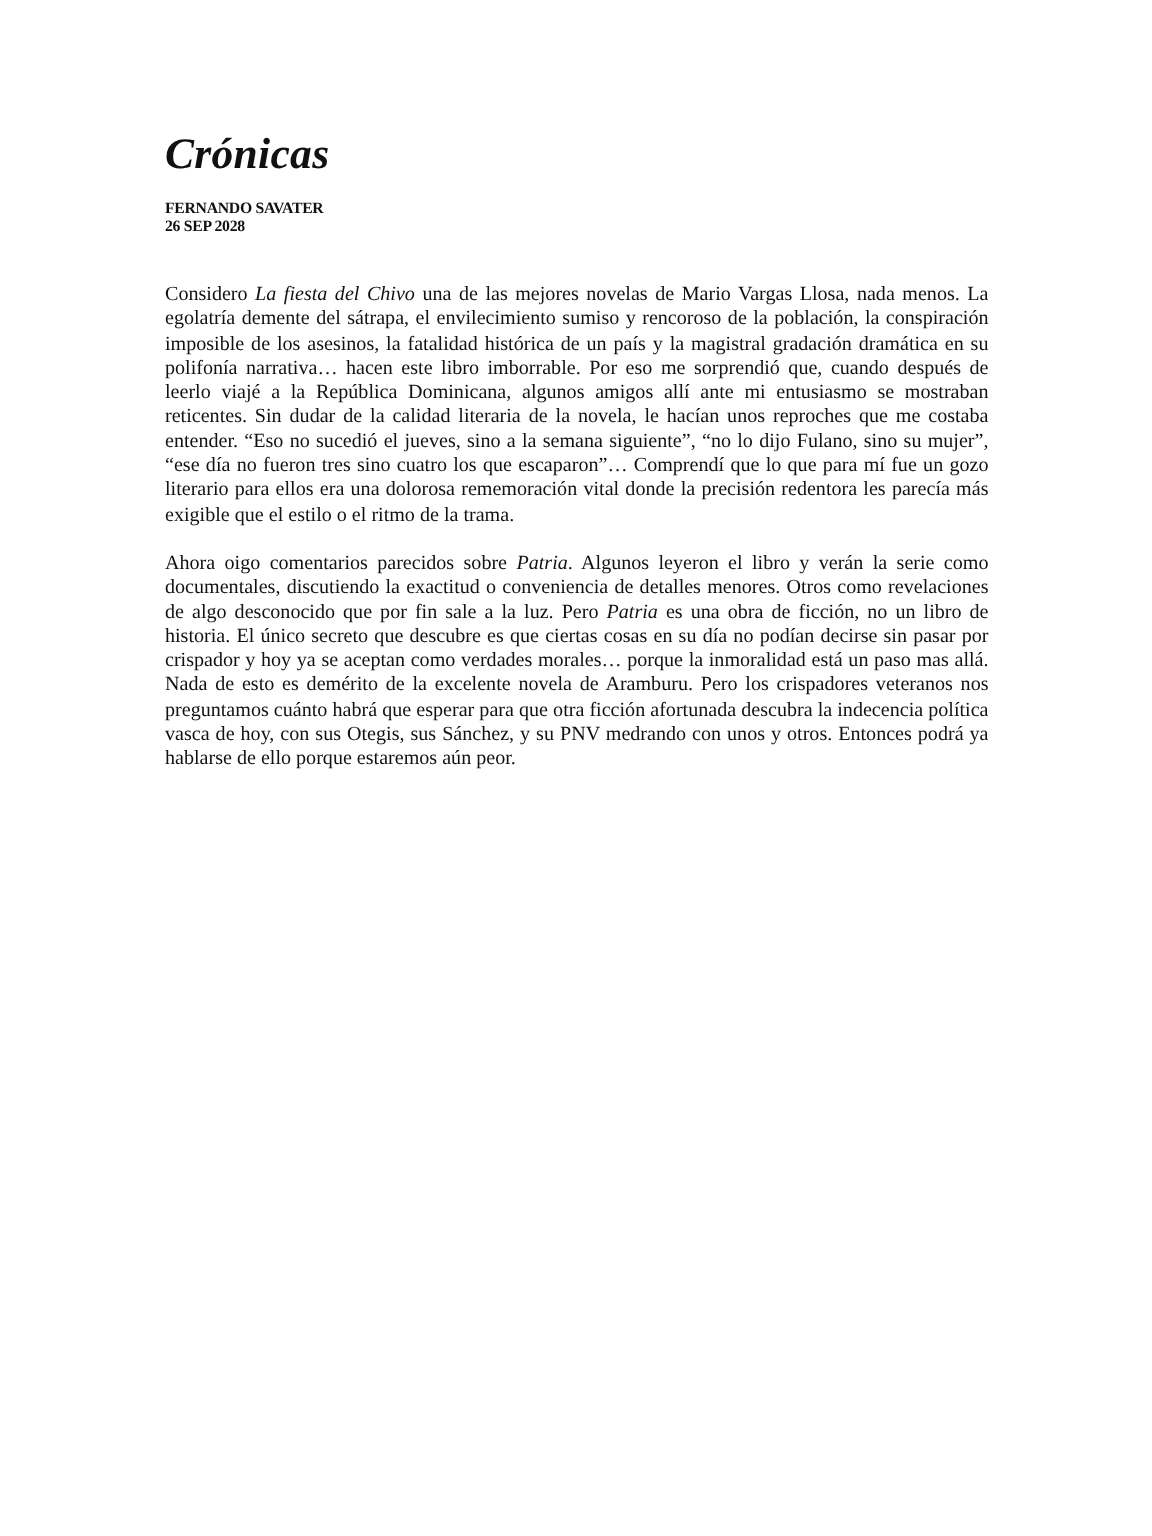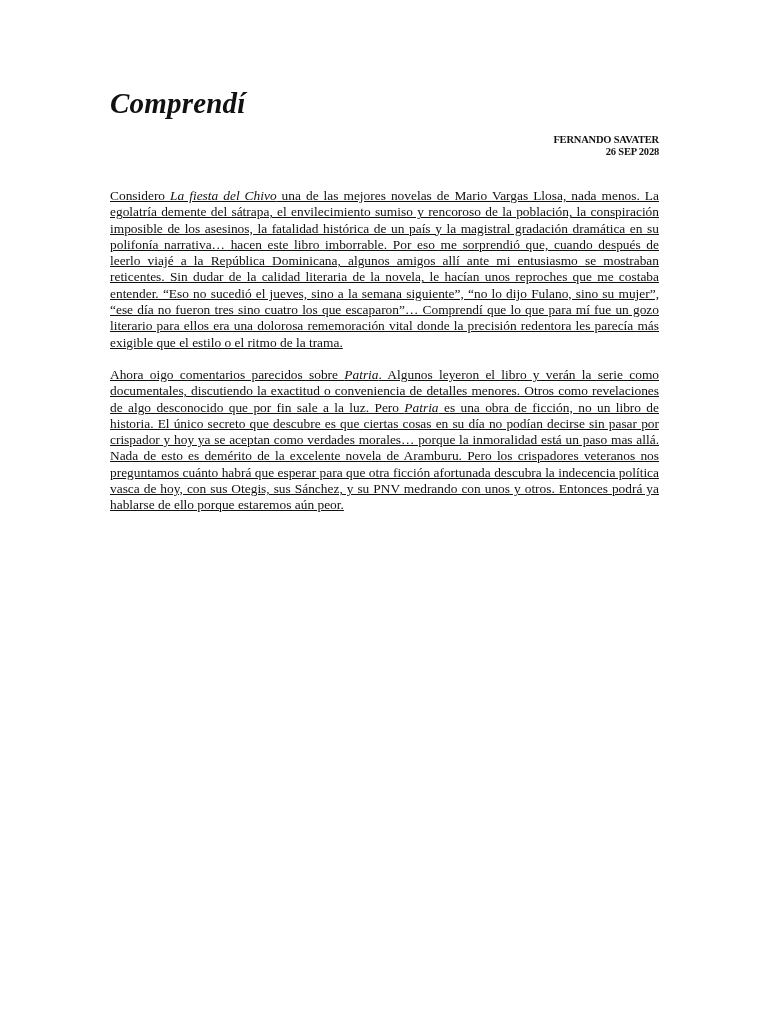--- a/index.html
+++ b/index.html
@@ -28,41 +28,39 @@
       line-height: 36px;
       margin: 0;
       letter-spacing: 0.2px;
     }
     .byline {
       margin-top: 13px;
       font-weight: bold;
       font-size: 10.5px;
       line-height: 12px;
       letter-spacing: -0.2px;
-      text-align: right;
     }
     .byline div { margin: 0; }
     .body {
       margin-top: 30px;
-      text-decoration: underline;
     }
     .para {
       font-size: 13.4px;
       line-height: 16.3px;
       text-align: justify;
       margin: 0 0 16px 0;
       hyphens: none;
     }
     .para em { font-style: italic; }
   </style>
 </head>
 <body>
 
 <div class="page">
-  <h1 class="title">Comprendí</h1>
+  <h1 class="title">Crónicas</h1>
 
   <div class="byline">
     <div>FERNANDO SAVATER</div>
     <div>26 SEP 2028</div>
   </div>
 
   <div class="body">
     <p class="para">
       <span>Considero </span><em>La fiesta del Chivo</em><span> una de las mejores novelas de Mario Vargas Llosa, nada menos. La egolatría demente del sátrapa, el envilecimiento sumiso y rencoroso de la población, la conspiración imposible de los asesinos, la fatalidad histórica de un país y la magistral gradación dramática en su polifonía narrativa… hacen este libro imborrable. Por eso me sorprendió que, cuando después de leerlo viajé a la República Dominicana, algunos amigos allí ante mi entusiasmo se mostraban reticentes. Sin dudar de la calidad literaria de la novela, le hacían unos reproches que me costaba entender. “Eso no sucedió el jueves, sino a la semana siguiente”, “no lo dijo Fulano, sino su mujer”, “ese día no fueron tres sino cuatro los que escaparon”… Comprendí que lo que para mí fue un gozo literario para ellos era una dolorosa rememoración vital donde la precisión redentora les parecía más exigible que el estilo o el ritmo de la trama.</span>
     </p>

